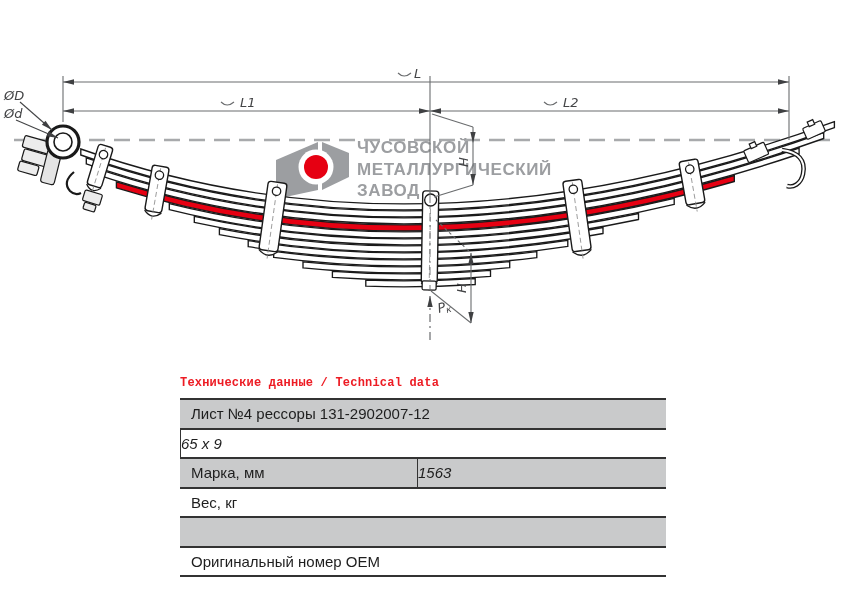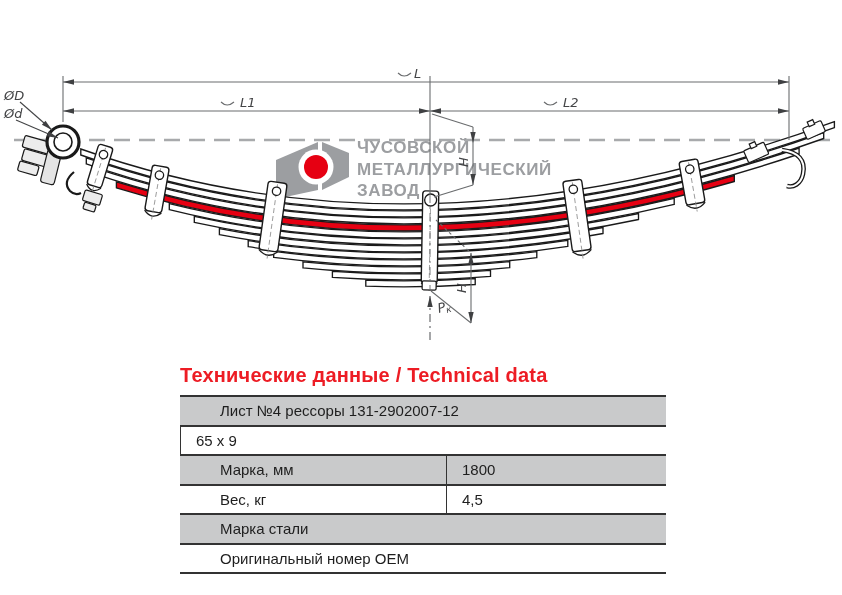--- a/index.html
+++ b/index.html
@@ -4,31 +4,31 @@
 <style>
   html,body{margin:0;padding:0;background:#fff;}
   #page{position:relative;width:842px;height:595px;background:#fff;overflow:hidden;
         font-family:"Liberation Sans",sans-serif;}
   #spring-svg{position:absolute;left:0;top:0;}
   .dim-label{font-family:"DejaVu Sans",sans-serif;font-style:italic;font-size:13px;fill:#434446;}
   .logo-text{font-family:"Liberation Sans",sans-serif;font-weight:700;font-size:17px;
              letter-spacing:0.6px;fill:var(--logo-gray,#9c9ea1);}
   
   #spec-panel{position:absolute;left:180px;top:364px;width:486px;}
-  #spec-title{color:var(--red-accent,#ed1c24);font-weight:700;font-size:20px;
-              margin:0 0 8px 0;letter-spacing:0.2px;}
+  #spec-title{color:var(--red-accent,#ed1c24);font-weight:700;font-size:12px;
+              margin:12px 0 8px 0;letter-spacing:0.2px;font-family:Liberation Mono, monospace;}
   .tbl{width:100%;border-collapse:collapse;}
   .tbl .row{display:flex;border-top:2px solid var(--border-dark,#333);height:27.5px;
             align-items:center;font-size:15px;color:#1e1e1e;}
   .tbl .row:last-child{border-bottom:2px solid var(--border-dark,#333);text-align:center;}
   .row.shade{background:var(--row-gray,#c9cacb);}
   .cell-label{width:237px;box-sizing:border-box;padding-left:11px;align-self:stretch;
-              display:flex;align-items:center;margin-left:29px;}
-  .cell-value{flex:1;box-sizing:border-box;padding-left:15px;align-self:stretch;
-              display:flex;align-items:center;border-left:1.5px solid var(--border-dark,#333);}
+              display:flex;align-items:center;}
+  .cell-value{flex:1;box-sizing:border-box;padding-left:0;align-self:stretch;
+              display:flex;align-items:center;border-left:1.5px solid var(--border-dark,#333);font-style:italic;}
   .row.header .cell-label{width:100%;border:none;}
 </style>
 </head>
 <body>
 
 <div id="page" style="--red-accent: #ed1c24; --row-gray: #c9cacb; --border-dark: #333333; --logo-gray: #9c9ea1;">
 
   <svg id="spring-svg" width="842" height="362" viewBox="0 0 842 362">
 
     <line x1="14" y1="140" x2="838" y2="140" stroke="#a8aaac" stroke-width="2.4" stroke-dasharray="16,9"></line>
@@ -191,27 +191,25 @@
     <div id="spec-title">Технические данные / Technical data</div>
     <div class="tbl">
       <div class="row header shade">
         <div class="cell-label">Лист №4 рессоры 131-2902007-12</div>
       </div>
       <div class="row">
         <div class="cell-value">65 x 9</div>
       </div>
       <div class="row shade">
         <div class="cell-label">Марка, мм</div>
-        <div class="cell-value">1800</div>
+        <div class="cell-value">1563</div>
       </div>
       <div class="row">
         <div class="cell-label">Вес, кг</div>
-        <div class="cell-value">4,5</div>
       </div>
       <div class="row shade">
-        <div class="cell-label">Марка стали</div>
       </div>
       <div class="row">
         <div class="cell-label">Оригинальный номер OEM</div>
       </div>
     </div>
   </div>
 </div>
 
 </body></html>

